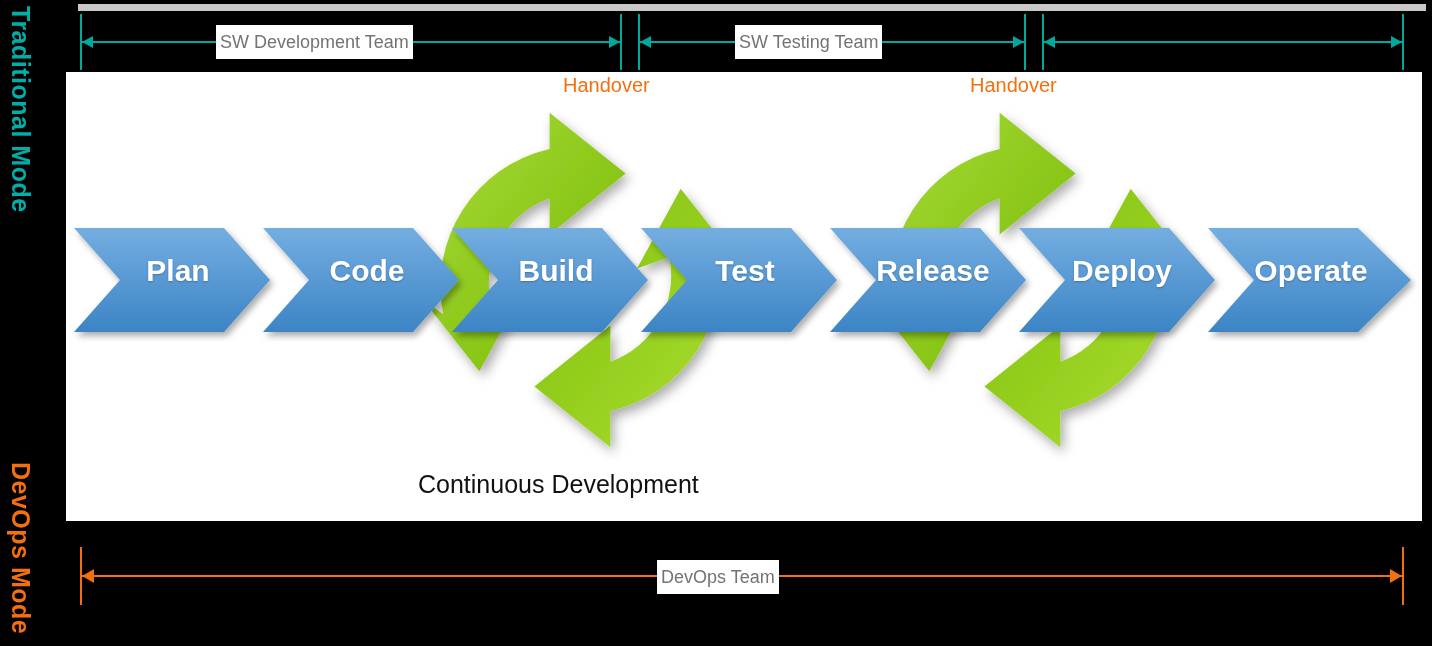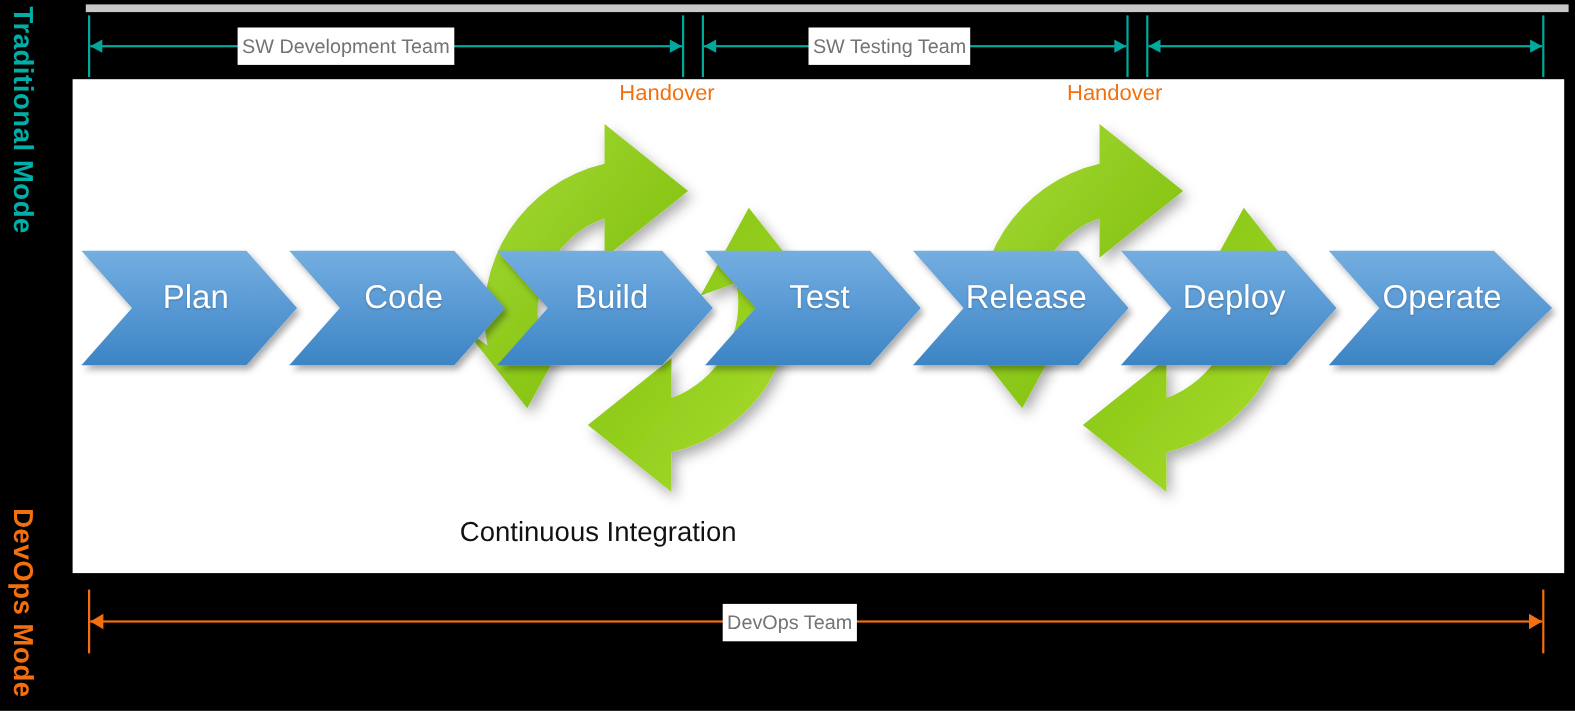--- a/index.html
+++ b/index.html
@@ -33,21 +33,21 @@
   #top-rail{
     position:absolute;left:78px;top:4px;width:1348px;height:7px;
     background:#c8c8c8;
   }
 
   
   #top-band{
     position:absolute;left:0;top:14px;width:1432px;height:56px;
   }
   #bottom-band{
-    position:absolute;left:0;top:536px;width:1144px;height:60px;
+    position:absolute;left:0;top:547px;width:1144px;height:60px;
   }
 
   .tick{position:absolute;width:2px;background:#00A99D;}
   .tick-o{position:absolute;width:2px;background:#F4700F;}
 
   .seg-line{position:absolute;height:2px;background:#00A99D;}
   .seg-line-o{position:absolute;height:2px;background:#F4700F;}
 
   .arrowhead{position:absolute;width:0;height:0;}
   .ah-left{border-top:6px solid transparent;border-bottom:6px solid transparent;border-right:11px solid #00A99D;}
@@ -98,20 +98,21 @@
   
   #chevrons{position:absolute;left:0;top:0;width:1356px;height:449px;z-index:4;}
   .chev-text{
     position:absolute;
     color:#ffffff;
     font-size:30px;
     white-space:nowrap;
     z-index:5;
     transform:translate(-50%,-50%);
     text-shadow:0 1px 2px rgba(0,0,0,.25);
+    font-weight:bold;
   }
 </style>
 </head>
 <body>
 
 <div class="side-label" id="side-traditional">Traditional Mode</div>
 
 <div class="side-label" id="side-devops">DevOps Mode</div>
 
 <div id="top-rail"></div>
@@ -234,21 +235,21 @@
   </svg>
 
   <div class="chev-text" style="left:112px;top:199px;">Plan</div>
   <div class="chev-text" style="left:301px;top:199px;">Code</div>
   <div class="chev-text" style="left:490px;top:199px;">Build</div>
   <div class="chev-text" style="left:679px;top:199px;">Test</div>
   <div class="chev-text" style="left:867px;top:199px;">Release</div>
   <div class="chev-text" style="left:1056px;top:199px;">Deploy</div>
   <div class="chev-text" style="left:1245px;top:199px;">Operate</div>
 
-  <div class="cycle-label" style="left:352px;top:398px;">Continuous Integration</div>
+  <div class="cycle-label" style="left:352px;top:398px;">Continuous Development</div>
 </div>
 
 <div id="bottom-band">
   <div class="tick-o" style="left:80px;  top:0px; height:58px;"></div>
   <div class="seg-line-o" style="left:82px; top:28px; width:1320px;"></div>
   <div class="arrowhead ah-left-o" style="left:82px;   top:22px;"></div>
   <div class="arrowhead ah-right-o" style="left:1390px; top:22px;"></div>
   <div class="tick-o" style="left:1402px; top:0px; height:58px;"></div>
   <div class="band-label" style="left:657px;">DevOps Team</div>
 </div>

